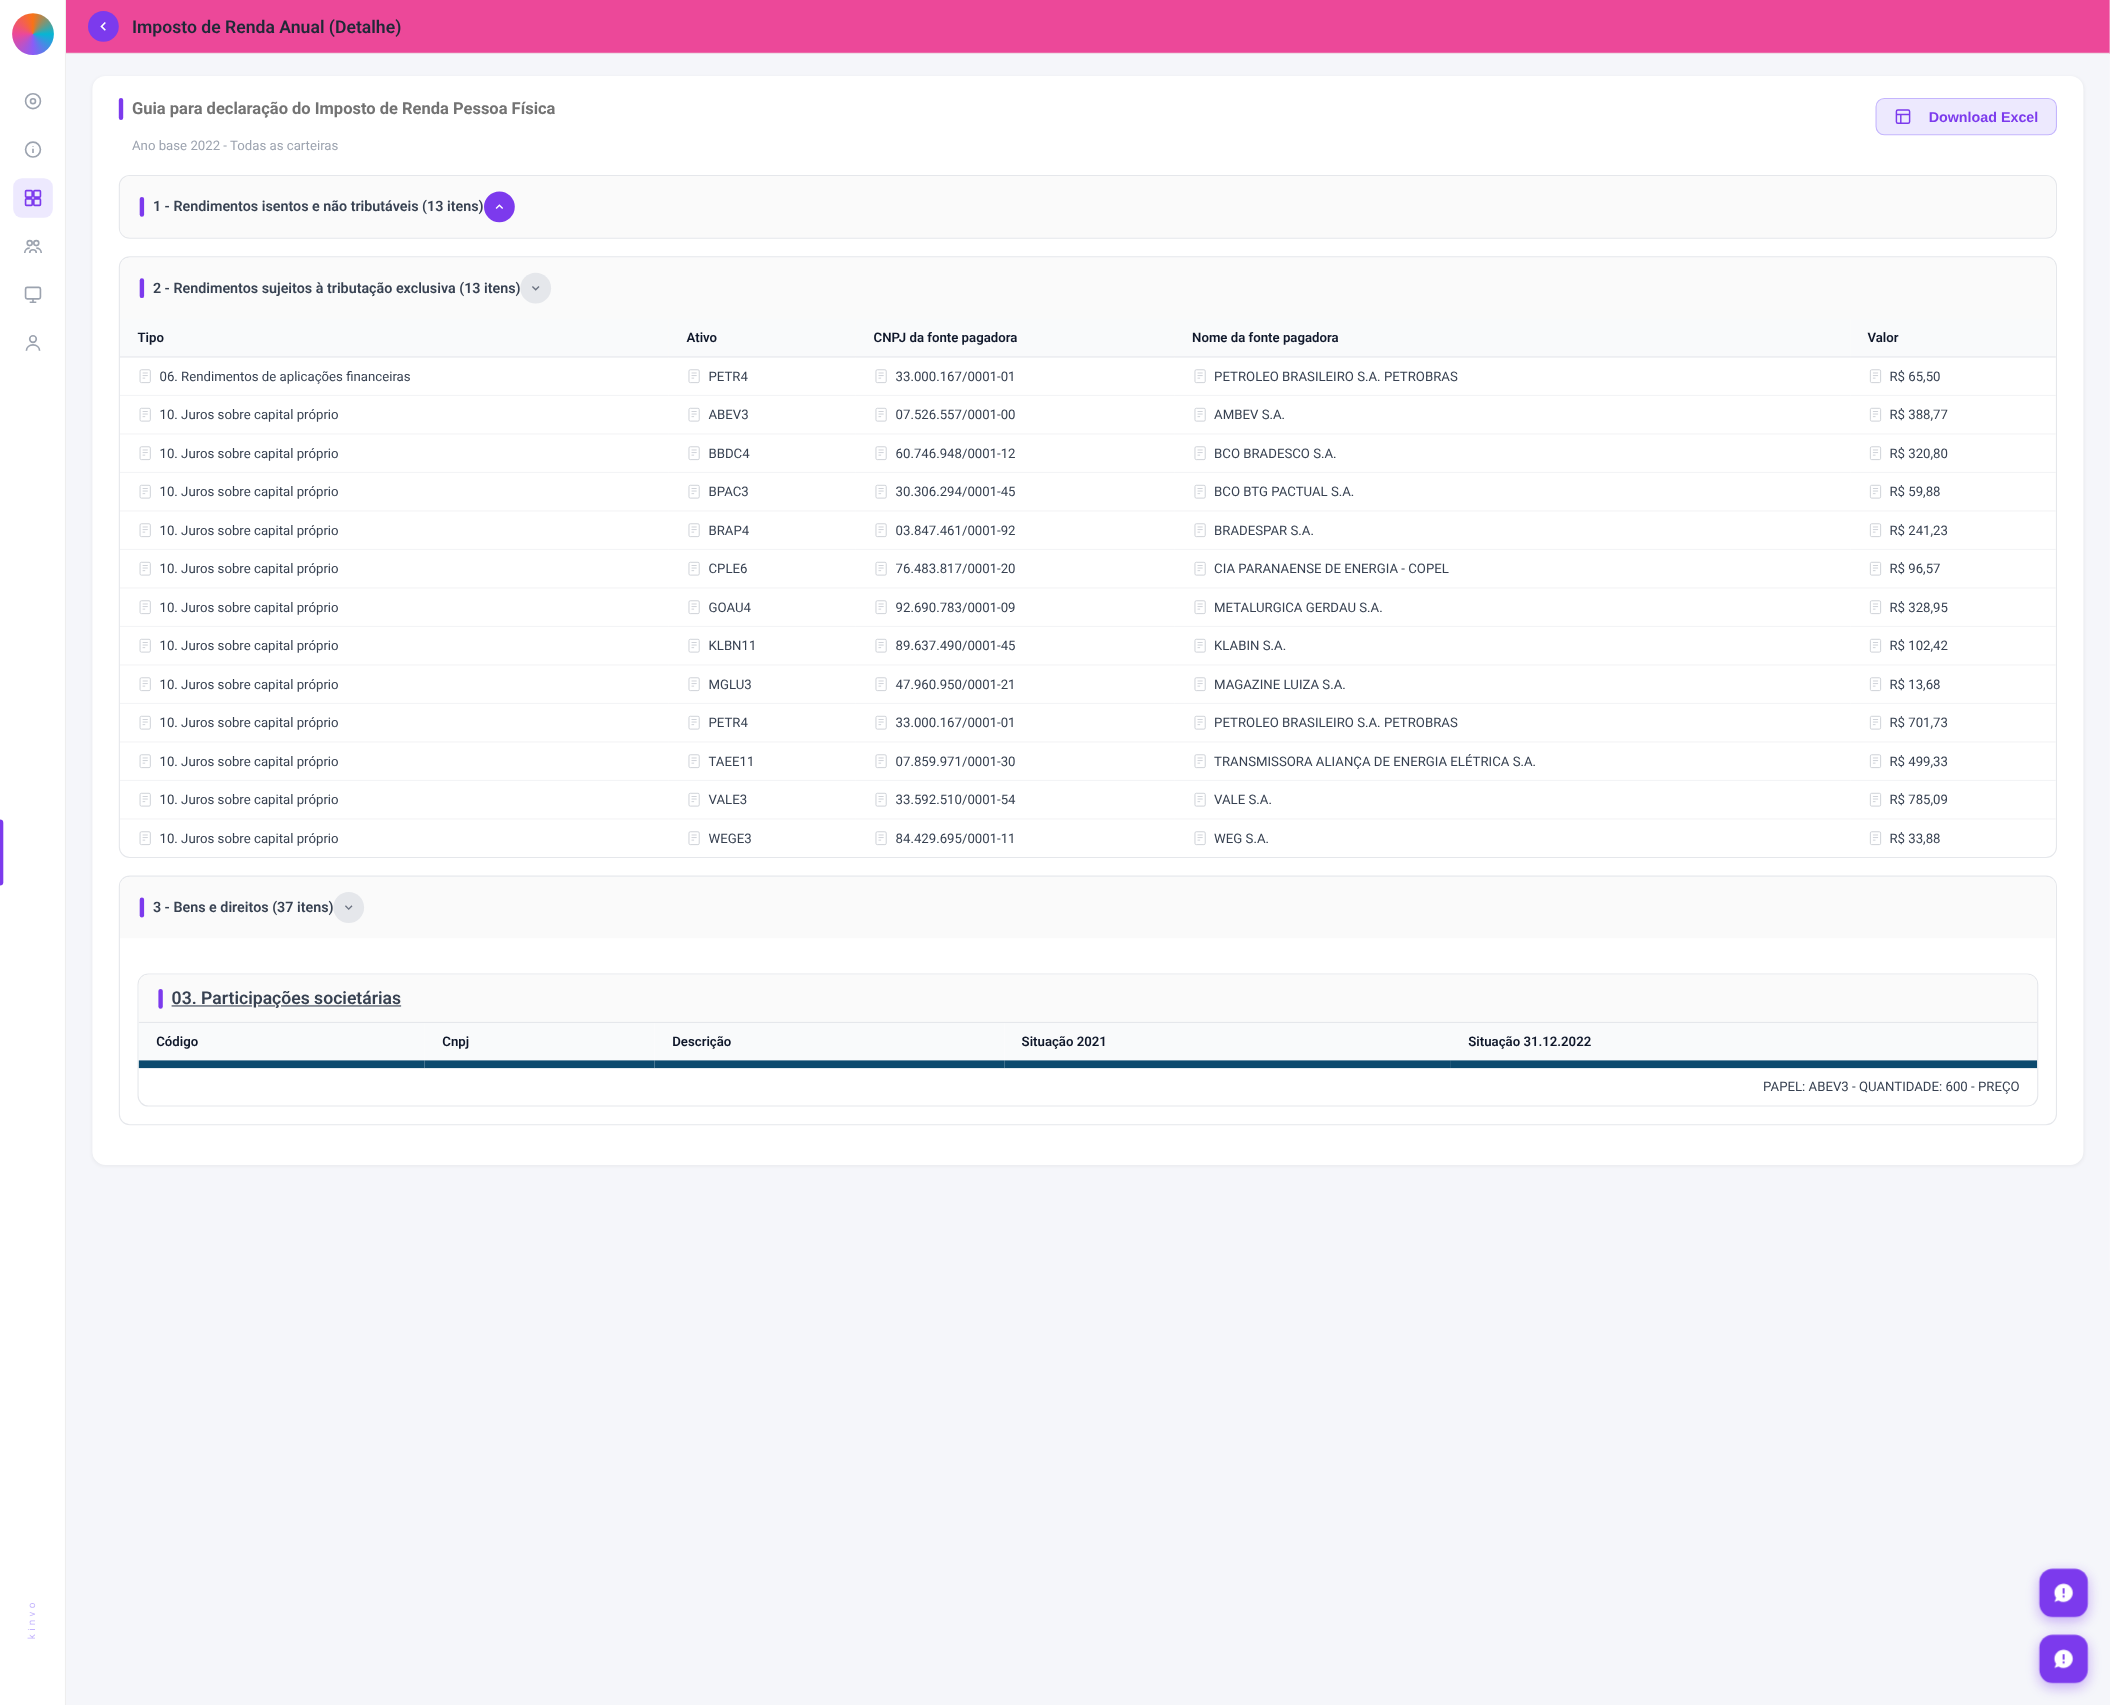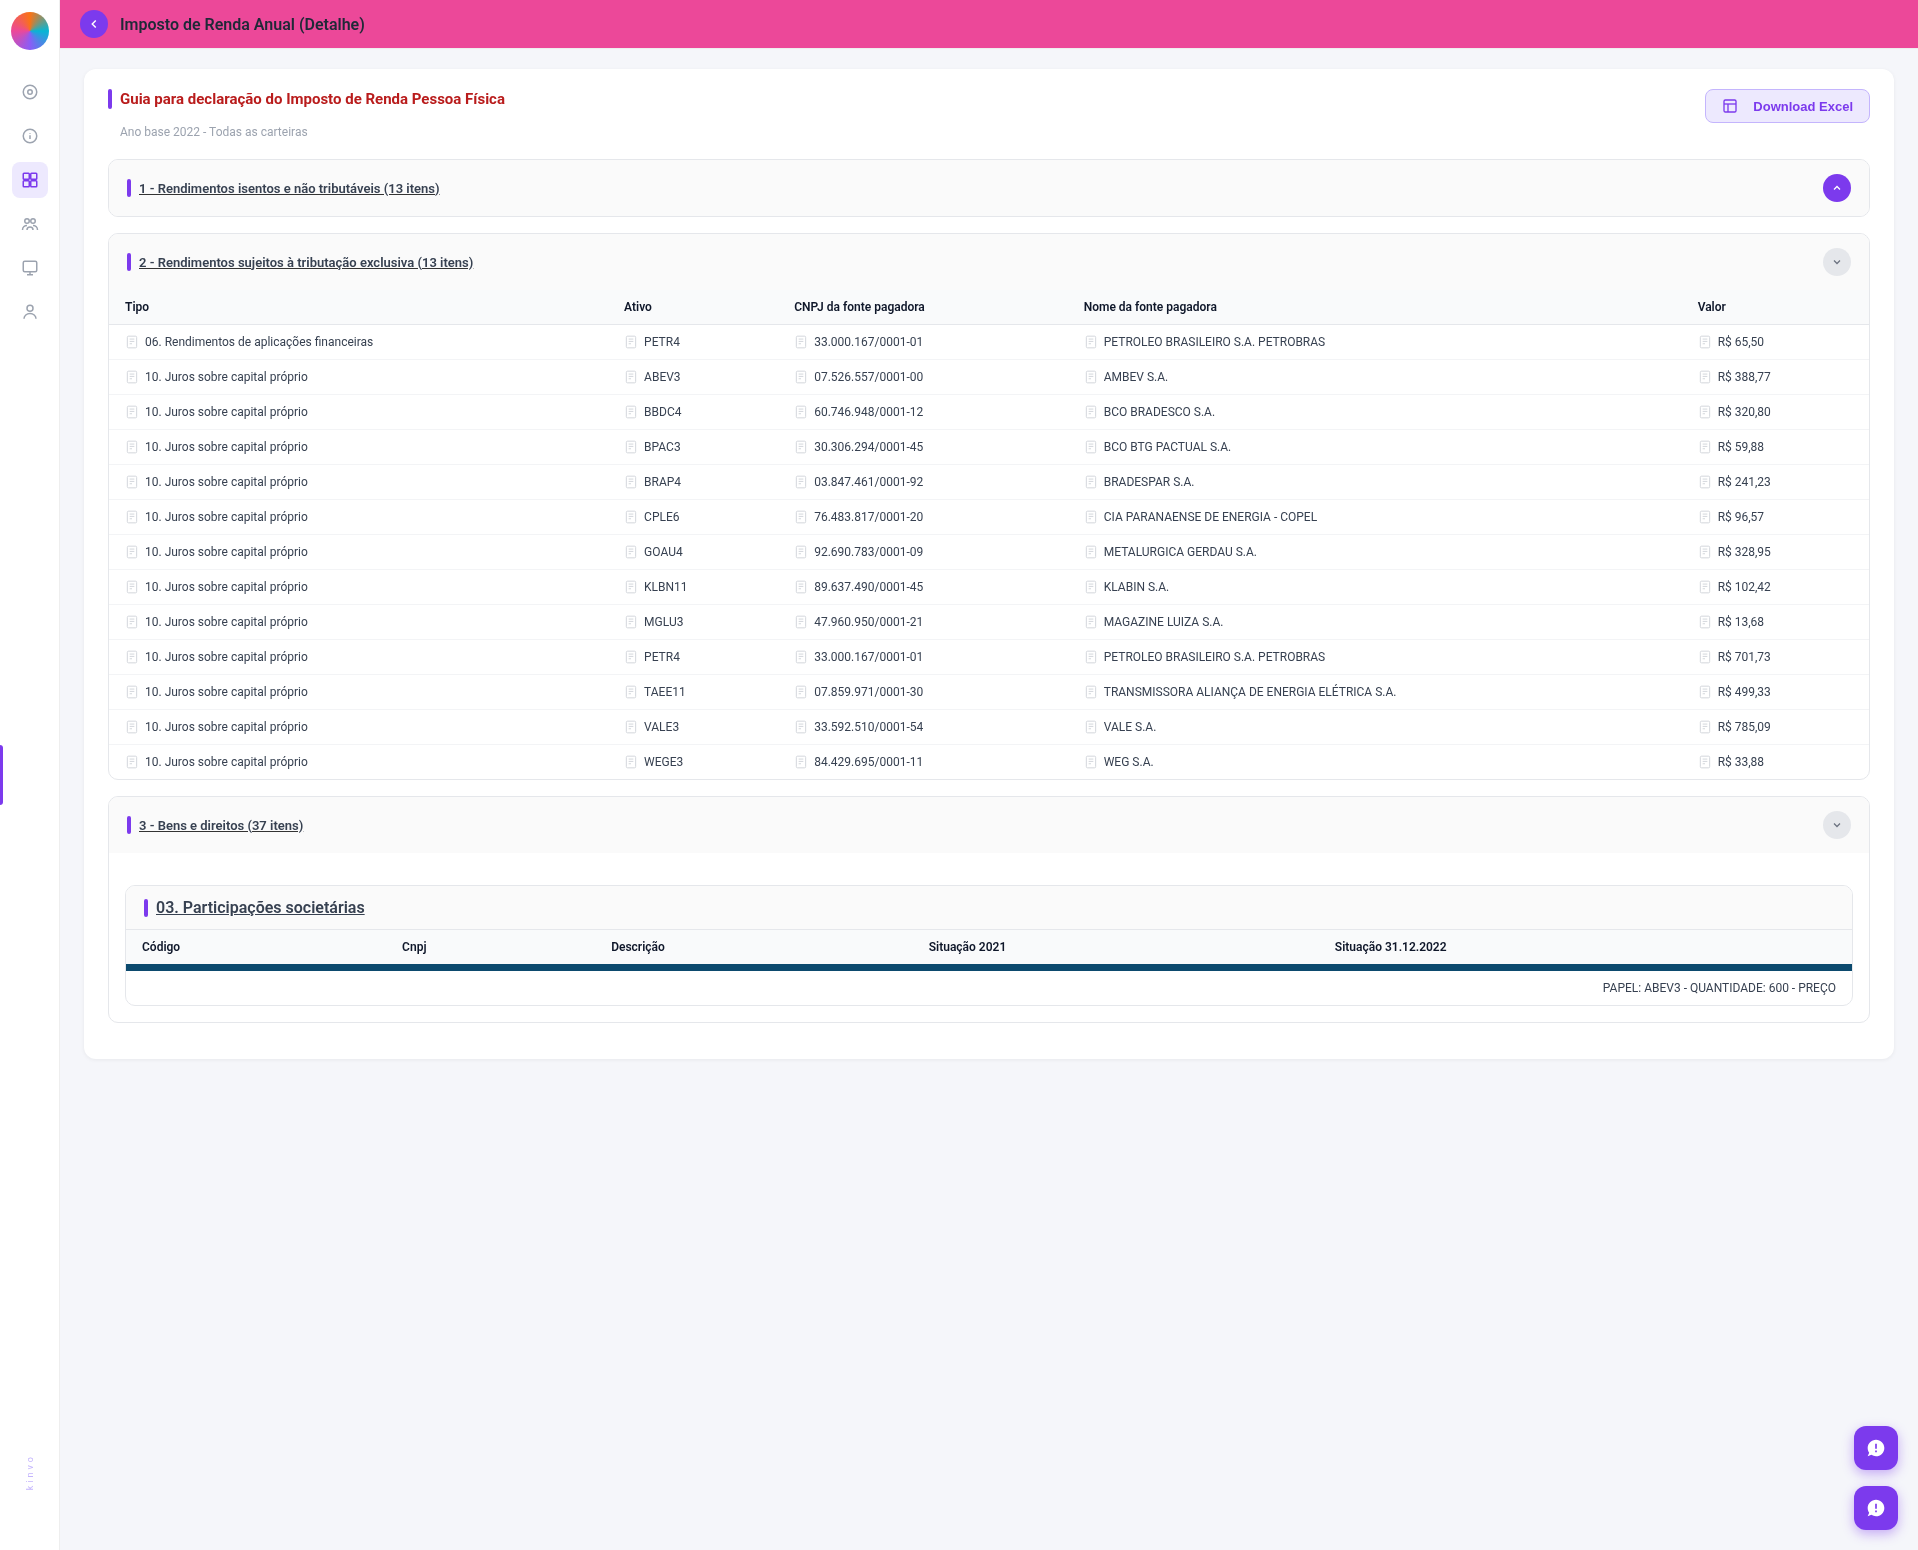--- a/index.html
+++ b/index.html
@@ -127,21 +127,21 @@
     }
     .card-accent-bar {
       width: 4px;
       height: 20px;
       background: #7c3aed;
       border-radius: 2px;
     }
     .card-title {
       font-size: 15px;
       font-weight: 700;
-      color: #b91c1c;
+      color: #737373;
     }
     .card-subtitle {
       font-size: 12px;
       color: #9ca3af;
       margin-top: 16px;
       margin-left: 12px;
     }
 
     .download-btn {
       display: flex;
@@ -161,25 +161,23 @@
     .section {
       border: 1px solid #e5e7eb;
       border-radius: 10px;
       margin-bottom: 16px;
       overflow: hidden;
     }
 
     .section-header {
       display: flex;
       align-items: center;
-      justify-content: space-between;
       padding: 14px 18px;
       background: #fafafa;
       cursor: pointer;
-      text-decoration: underline;
     }
     .section-header-left {
       display: flex;
       align-items: center;
       gap: 8px;
     }
     .section-accent {
       width: 4px;
       height: 18px;
       background: #7c3aed;

